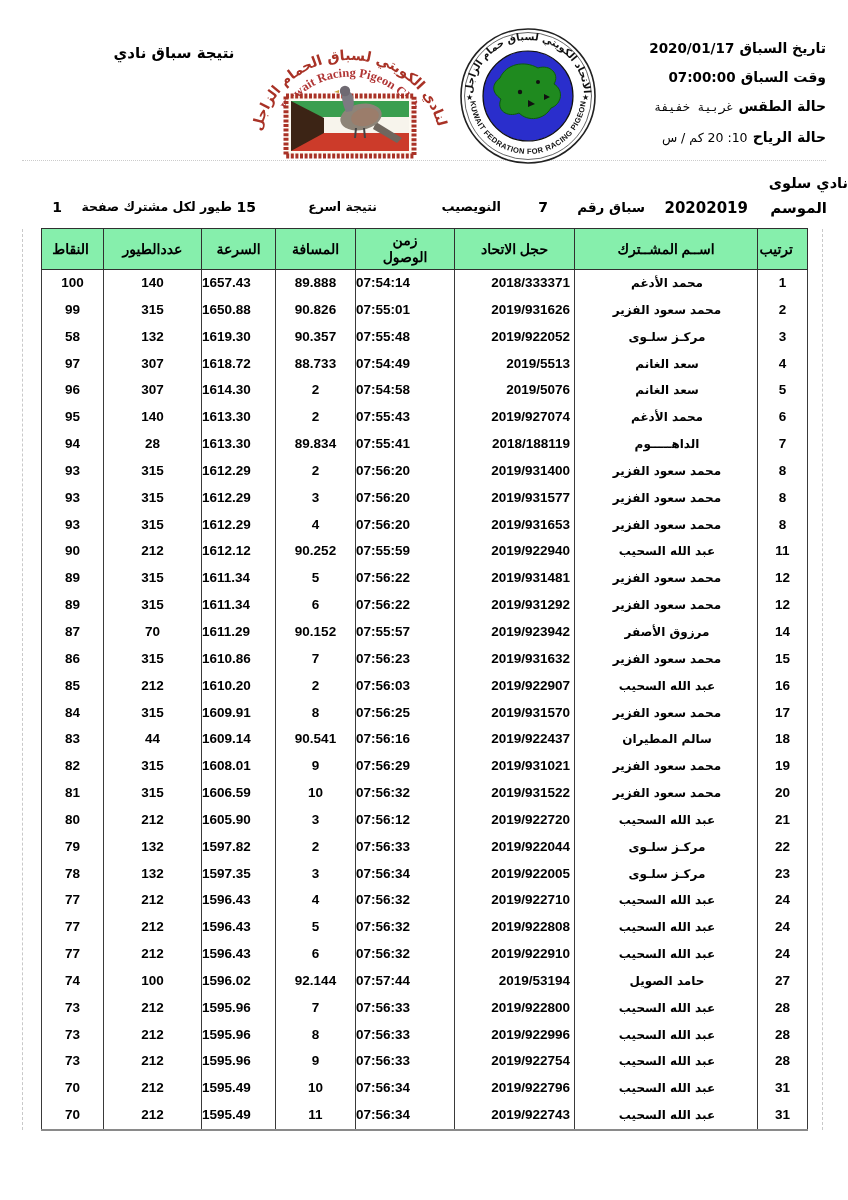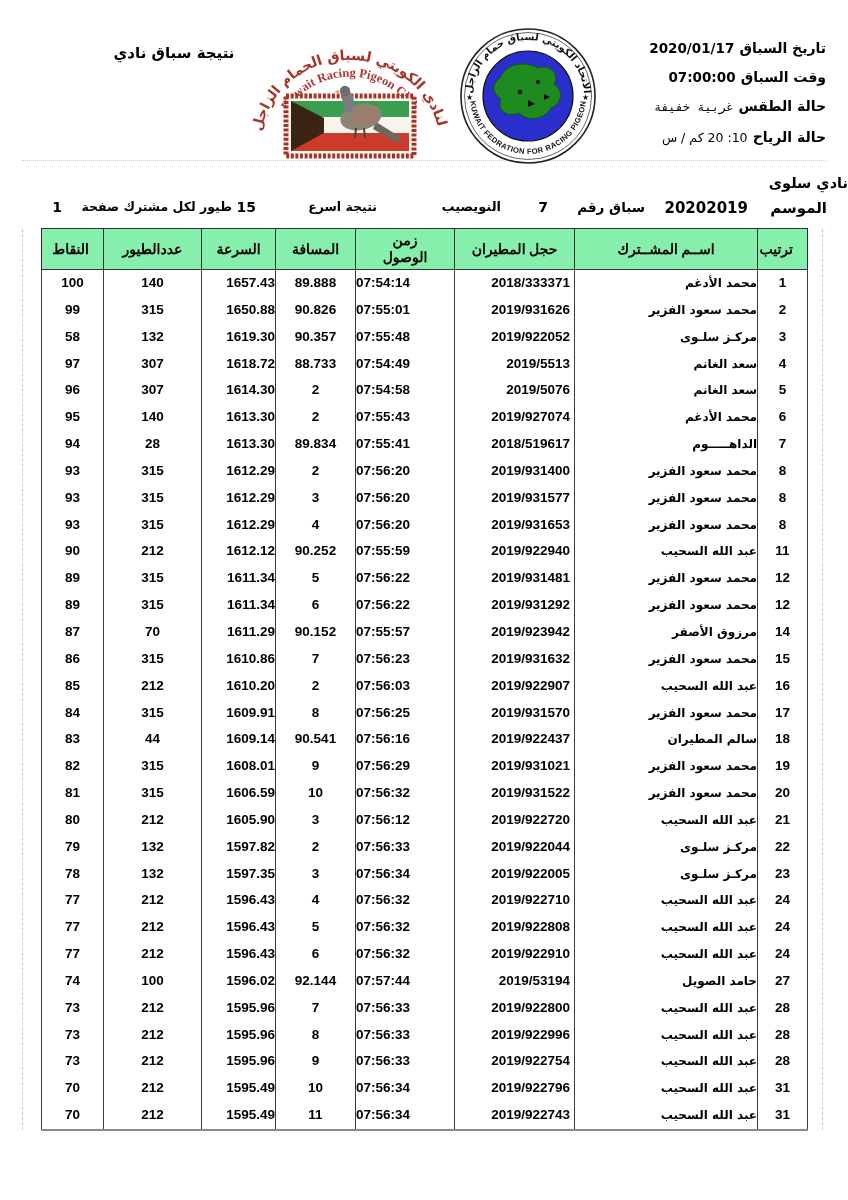--- a/index.html
+++ b/index.html
@@ -52,25 +52,25 @@
   .results td { border-left:1px solid #3a3a3a; border-right:1px solid #3a3a3a;
                 border-top:none; border-bottom:none;
                 height:26.85px; line-height:26.85px; padding:0;
                 font-weight:bold; font-size:13.5px; text-align:center;
                 font-family:"Liberation Sans", sans-serif; overflow:hidden; white-space:nowrap; }
   .results tbody tr:last-child td { border-bottom:2px solid #8a8a8a; }
   col.w-rank  { width:50px; }  col.w-name { width:183px; }
   col.w-ring  { width:120px; } col.w-time { width:99px; }
   col.w-dist  { width:80px; }  col.w-speed{ width:74px; }
   col.w-count { width:98px; }  col.w-pts  { width:62px; }
-  td.c-name  { text-align:right; padding-left:2px; 
+  td.c-name  { text-align:center; padding-left:2px; 
                font-family:"DejaVu Sans", sans-serif; font-size:12px; }
   td.c-ring  { text-align:right; padding-right:4px; direction:ltr; }
   td.c-time  { text-align:left; padding-right:5px; direction:ltr; }
-  td.c-speed { text-align:right; padding-right:0; direction:ltr;margin-top:17px; }
+  td.c-speed { text-align:left; padding-right:0; direction:ltr;margin-top:17px; }
   td.c-rank, td.c-dist, td.c-count, td.c-points { direction:ltr; }
 
   
   .guide-v { position:absolute; top:229px; height:901px; width:0; border-left:1px dashed #c9c9c9; }
   .guide-v.left  { left:22px; }
   .guide-v.right { left:822px; }
   .guide-h { position:absolute; top:160px; left:22px; width:804px; height:0; border-top:1px dotted #cccccc; }
 </style>
 </head>
 <body>
@@ -182,21 +182,21 @@
         <col class="w-time">
       <col class="w-dist">
         <col class="w-speed">
         <col class="w-count">
         <col class="w-pts">
     </colgroup>
     <thead>
       <tr>
         <th>ترتيب</th>
         <th>اســم المشــترك</th>
-        <th>حجل المطيران</th>
+        <th>حجل الاتحاد</th>
         <th>زمن الوصول</th>
         <th>المسافة</th>
         <th>السرعة</th>
         <th>عددالطيور</th>
         <th>النقاط</th>
       </tr>
     </thead>
     <tbody>
         <tr>
           <td class="c-rank">1</td>
@@ -254,21 +254,21 @@
           <td class="c-ring">2019/927074</td>
           <td class="c-time">07:55:43</td>
           <td class="c-dist">2</td>
           <td class="c-speed">1613.30</td>
           <td class="c-count">140</td>
           <td class="c-points">95</td>
         </tr>
         <tr>
           <td class="c-rank">7</td>
           <td class="c-name">الداهـــــوم</td>
-          <td class="c-ring">2018/519617</td>
+          <td class="c-ring">2018/188119</td>
           <td class="c-time">07:55:41</td>
           <td class="c-dist">89.834</td>
           <td class="c-speed">1613.30</td>
           <td class="c-count">28</td>
           <td class="c-points">94</td>
         </tr>
         <tr>
           <td class="c-rank">8</td>
           <td class="c-name">محمد سعود الفزير</td>
           <td class="c-ring">2019/931400</td>

